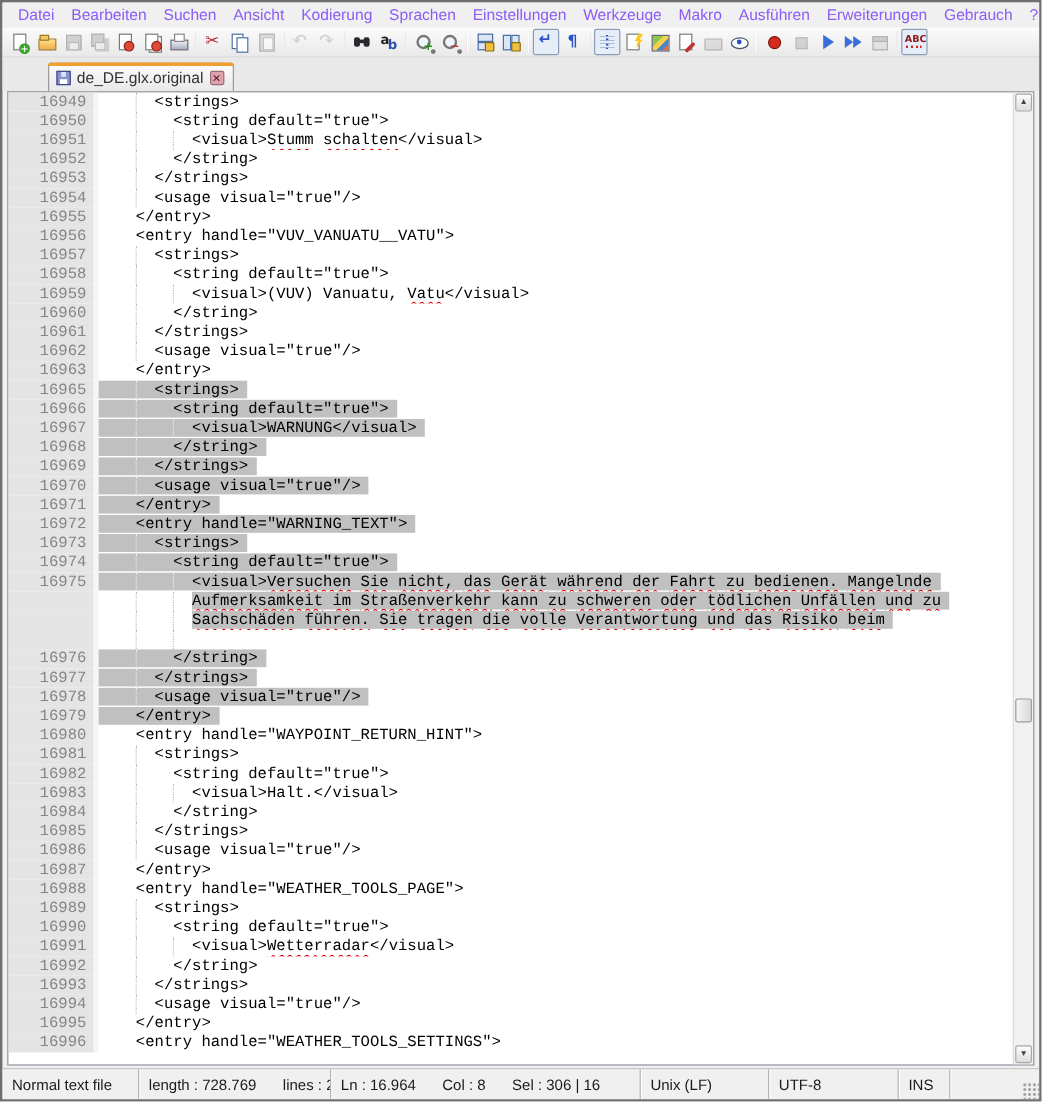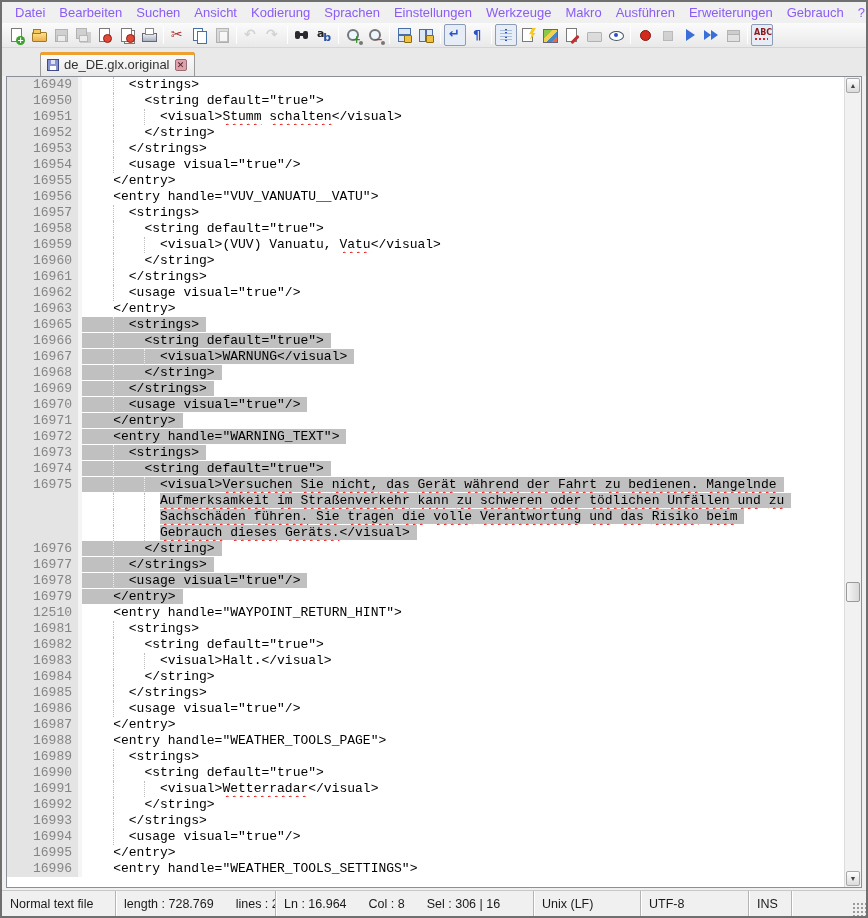--- a/index.html
+++ b/index.html
@@ -421,21 +421,21 @@
           <div class="txt"><span class="guide" style="left: calc(4ch);"></span><span class="guide" style="left: calc(8ch);"></span>          <span class="selbg"><span class="sp">Aufmerksamkeit</span> <span class="sp">im</span> <span class="sp">Straßenverkehr</span> <span class="sp">kann</span> <span class="sp">zu</span> <span class="sp">schweren</span> <span class="sp">oder</span> <span class="sp">tödlichen</span> <span class="sp">Unfällen</span> <span class="sp">und</span> <span class="sp">zu</span></span></div>
         </div>
         <div class="row">
           <div class="gut"></div>
           <div class="bm"></div>
           <div class="txt"><span class="guide" style="left: calc(4ch);"></span><span class="guide" style="left: calc(8ch);"></span>          <span class="selbg"><span class="sp">Sachschäden</span> <span class="sp">führen.</span> <span class="sp">Sie</span> <span class="sp">tragen</span> <span class="sp">die</span> <span class="sp">volle</span> <span class="sp">Verantwortung</span> <span class="sp">und</span> <span class="sp">das</span> <span class="sp">Risiko</span> <span class="sp">beim</span></span></div>
         </div>
         <div class="row">
           <div class="gut"></div>
           <div class="bm"></div>
-          <div class="txt"><span class="guide" style="left: calc(4ch);"></span><span class="guide" style="left: calc(8ch);"></span>          <span class="selbg"><span class="sp">Gebrauch</span> <span class="sp">dieses</span> <span class="sp">Geräts.</span>&lt;/visual&gt;</span></div>
+          <div class="txt"><span class="guide" style="left: calc(4ch);"></span><span class="guide" style="left: calc(8ch);"></span>          </div>
         </div>
         <div class="row">
           <div class="gut">16976</div>
           <div class="bm"></div>
           <div class="txt"><span class="guide onsel" style="left: calc(4ch);"></span><span class="selbg">        &lt;/string&gt;</span></div>
         </div>
         <div class="row">
           <div class="gut">16977</div>
           <div class="bm"></div>
           <div class="txt"><span class="guide onsel" style="left: calc(4ch);"></span><span class="selbg">      &lt;/strings&gt;</span></div>
@@ -444,21 +444,21 @@
           <div class="gut">16978</div>
           <div class="bm"></div>
           <div class="txt"><span class="guide onsel" style="left: calc(4ch);"></span><span class="selbg">      &lt;usage visual="true"/&gt;</span></div>
         </div>
         <div class="row">
           <div class="gut">16979</div>
           <div class="bm"></div>
           <div class="txt"><span class="selbg">    &lt;/entry&gt;</span></div>
         </div>
         <div class="row">
-          <div class="gut">12510</div>
+          <div class="gut">16980</div>
           <div class="bm"></div>
           <div class="txt">    &lt;entry handle="WAYPOINT_RETURN_HINT"&gt;</div>
         </div>
         <div class="row">
           <div class="gut">16981</div>
           <div class="bm"></div>
           <div class="txt"><span class="guide" style="left: calc(4ch);"></span>      &lt;strings&gt;</div>
         </div>
         <div class="row">
           <div class="gut">16982</div>

